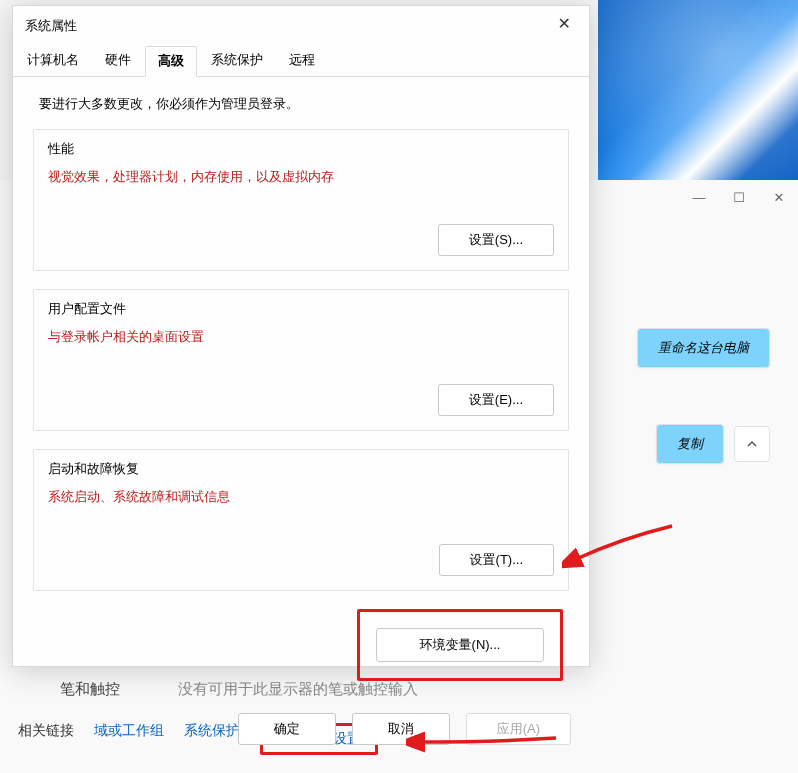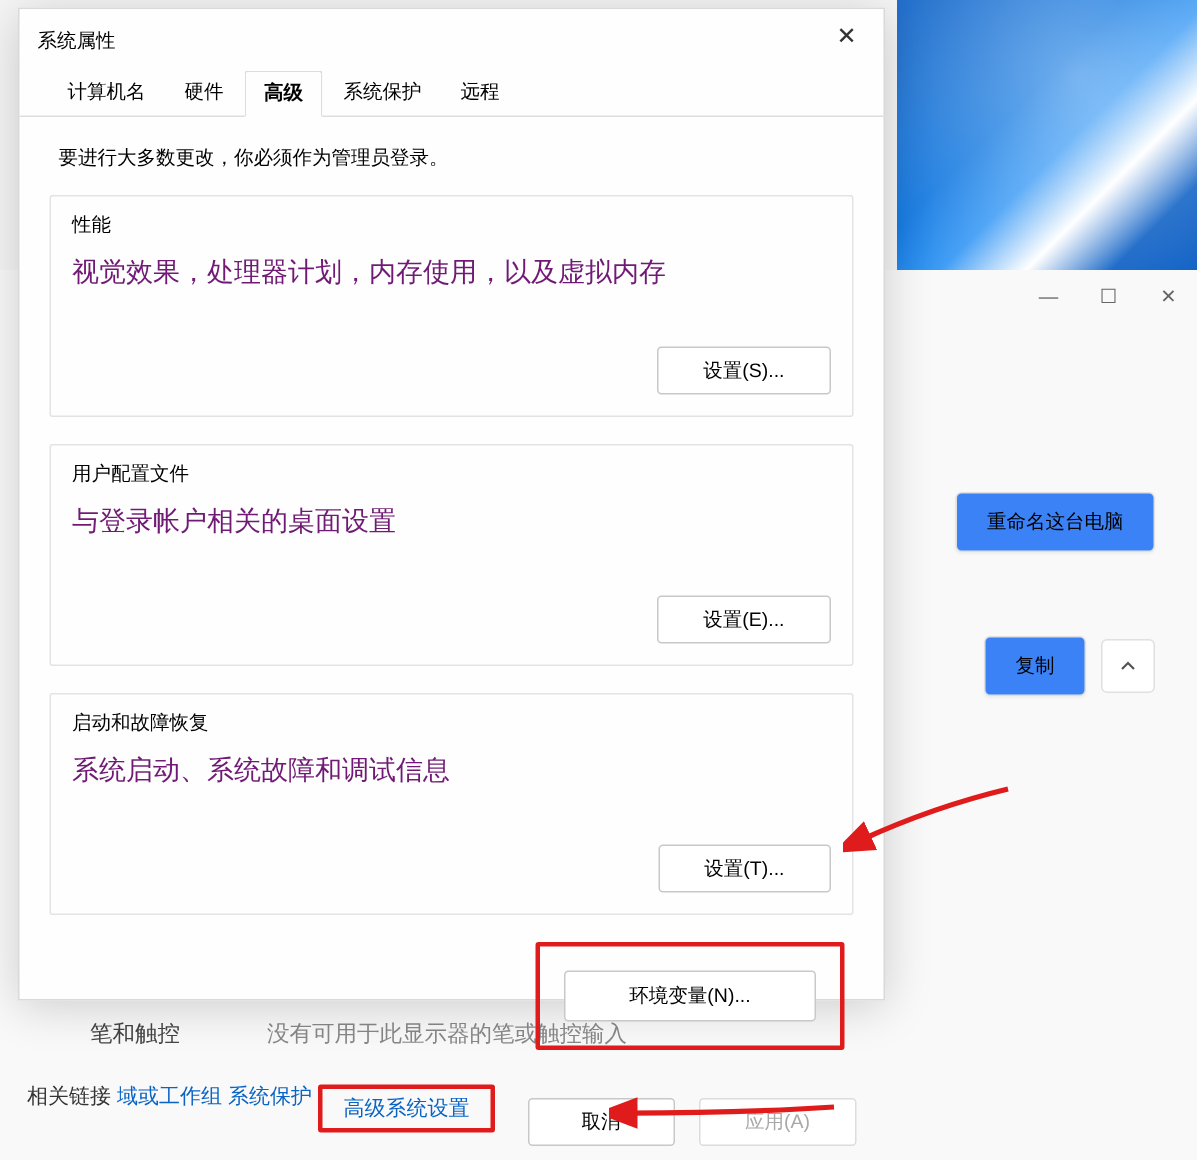--- a/index.html
+++ b/index.html
@@ -55,26 +55,27 @@
     .bg-actions {
       position: absolute;
       right: 28px;
       top: 328px;
       display: flex;
       flex-direction: column;
       gap: 56px;
       align-items: flex-end;
     }
     .bg-btn {
-      background: #3b82f6;
+      background: #7dd3fc;
       border: 1px solid #e0e0e0;
       border-radius: 4px;
       padding: 10px 20px;
       font-size: 13px;
       box-shadow: 0 1px 2px rgba(0,0,0,0.05);
+      font-style: italic;
     }
     .bg-btn-row { display:flex; gap:10px; align-items:center; }
     .bg-chevron {
       width: 36px; height: 36px;
       border: 1px solid #e0e0e0;
       border-radius: 4px;
       display:flex; align-items:center; justify-content:center;
       background:#fff;
     }
 
@@ -89,21 +90,21 @@
       color: #444;
     }
     .pen-touch-row .muted { color: #888; }
 
     .related-links {
       position: absolute;
       left: 18px;
       bottom: 18px;
       display: flex;
       align-items: center;
-      gap: 4px;
+      gap: 20px;
       font-size: 14px;
     }
     .related-links .lbl { color: #333; }
     .link { color: #0a64c4; }
     .link.hl { border: 3px solid #e01b1b; padding: 4px 14px; border-radius: 2px; margin-top: 16px; }
 
     
     .dialog {
       position: absolute;
       left: 12px;
@@ -117,21 +118,21 @@
     .dialog-titlebar {
       display:flex; justify-content:space-between; align-items:flex-end;
       padding: 6px 10px 0 12px;
       font-size: 13px;
     }
     .close-x { font-size: 16px; padding: 2px 8px; color:#333; }
 
     .tabs {
       display: flex;
       gap: 2px;
-      padding: 10px 10px 0 20px;
+      padding: 10px 10px 0 2px;
       border-bottom: 1px solid #ddd;
       font-size: 13px;
     }
     .tab { padding: 5px 12px 6px; position: relative; top:1px; }
     .tab.active {
       border: 1px solid #ddd;
       border-bottom: 1px solid #fefefe;
       background: #fefefe;
       border-radius: 2px 2px 0 0;
       font-weight: bold;
@@ -140,21 +141,21 @@
     .content { padding: 16px 20px 10px; }
     .intro { font-size: 13px; margin: 2px 0 16px 6px; }
 
     .group {
       border: 1px solid #e3e3e3;
       border-radius: 2px;
       padding: 10px 14px 14px;
       margin-bottom: 18px;
     }
     .group-title { font-size: 13px; margin-bottom: 10px; }
-    .group-desc { font-size: 18px; color: #701a75; margin-bottom: 38px; }
+    .group-desc { font-size: 13px; color: #b91c1c; margin-bottom: 38px; }
     .group-btn-row { display:flex; justify-content:flex-end; }
 
     .btn {
       min-width: 98px;
       padding: 6px 30px;
       background: #fff;
       border: 1px solid #c8c8c8;
       border-radius: 3px;
       font-size: 13px;
       text-align: center;
@@ -274,20 +275,21 @@
     </div>
 
     <div class="env-row">
       <span class="env-btn-wrap">
         <div class="env-btn">环境变量(N)...</div>
       </span>
     </div>
   </div>
 
   <div class="dialog-footer">
+    <div class="btn">确定</div>
     <div class="btn">取消</div>
     <div class="btn disabled">应用(A)</div>
   </div>
 </div>
 
 <svg class="arrow1" width="120" height="60">
   <defs>
       <marker id="ah1" markerWidth="10" markerHeight="10" refX="2" refY="3" orient="auto">
         <path d="M0,0 L0,6 L8,3 z" fill="#e01b1b"></path>
       </marker>

